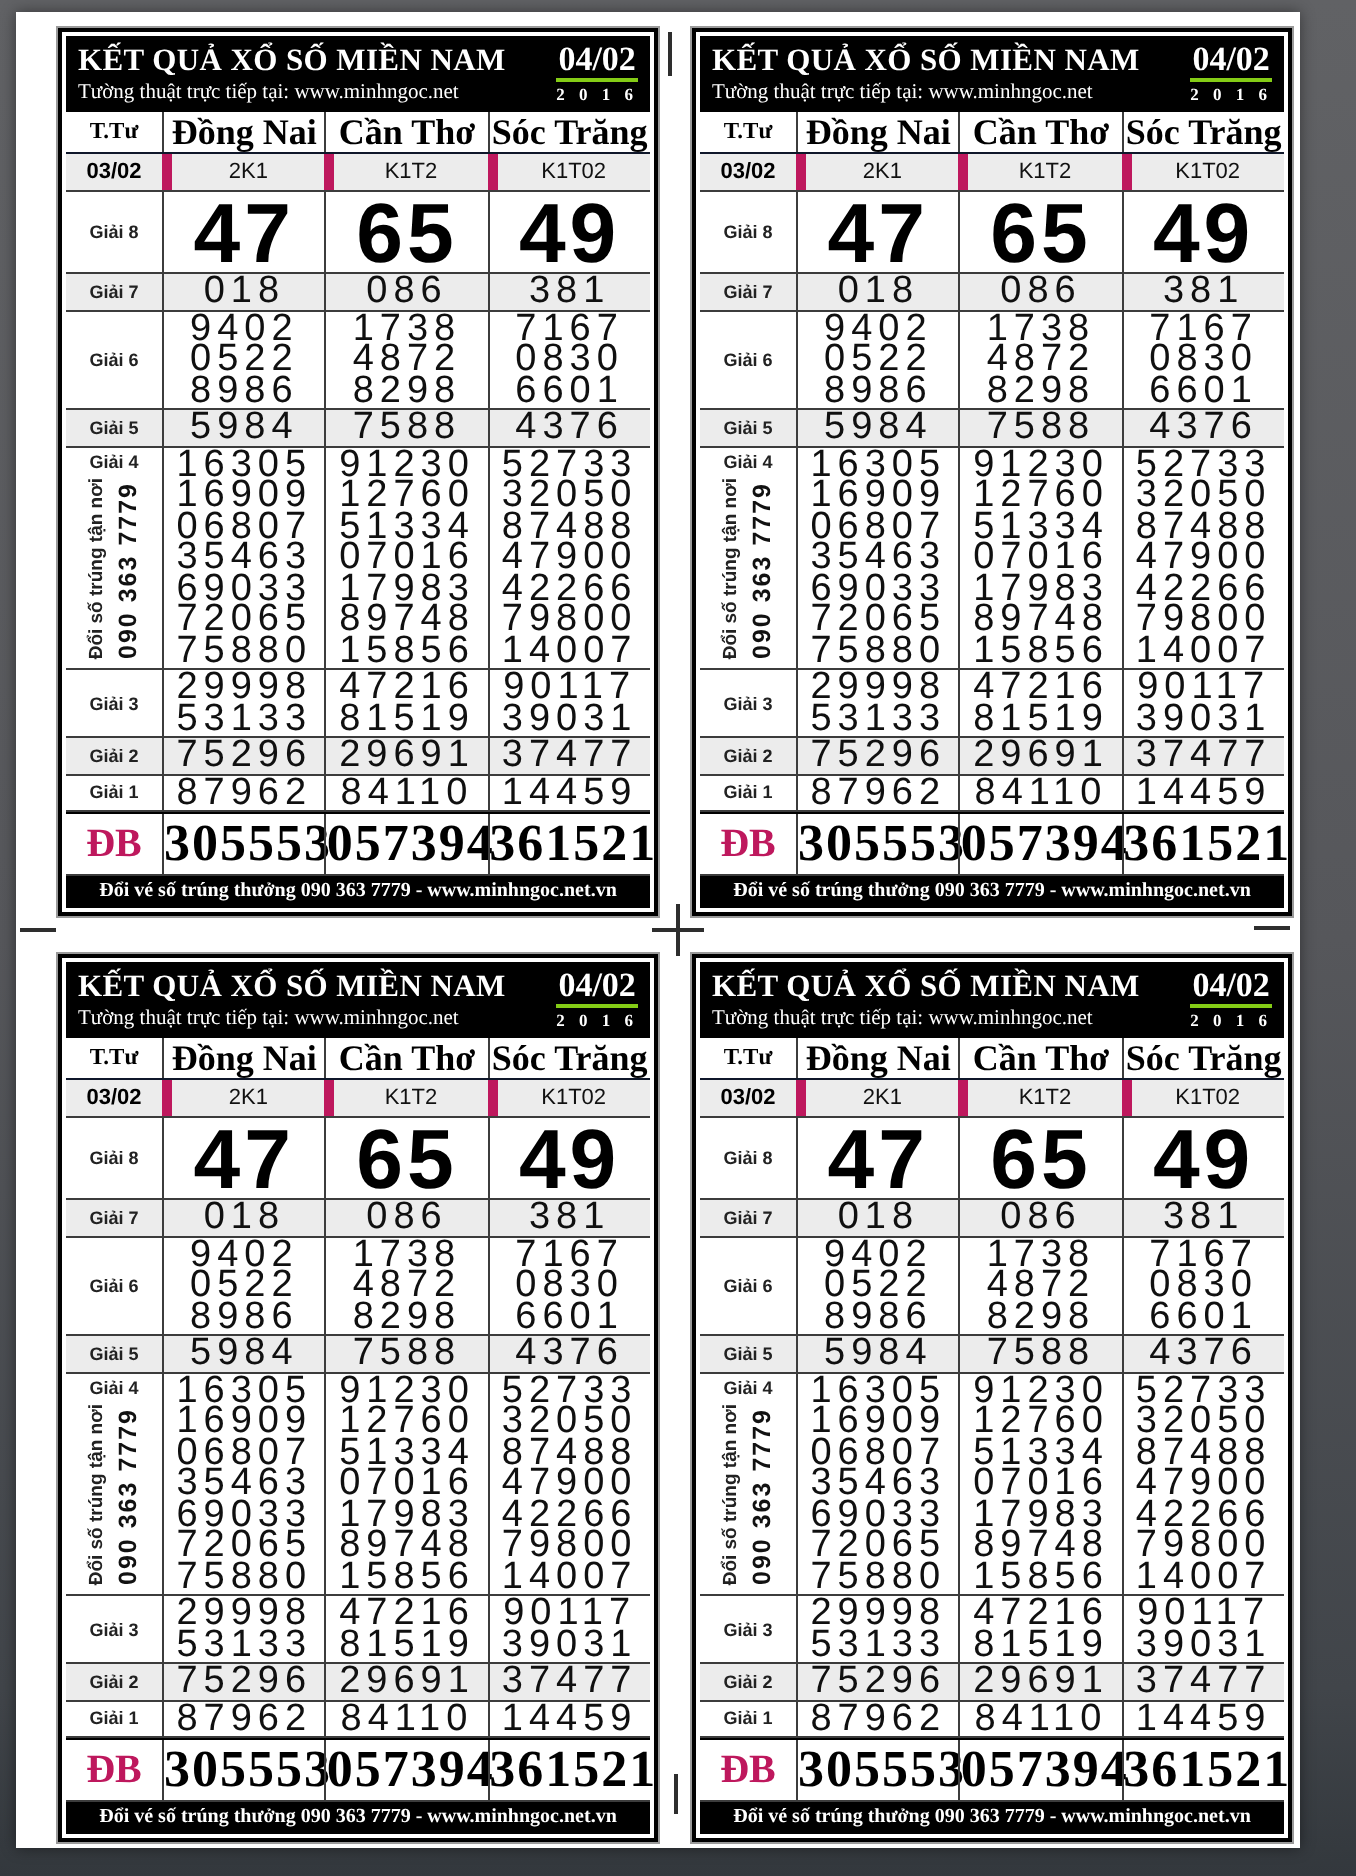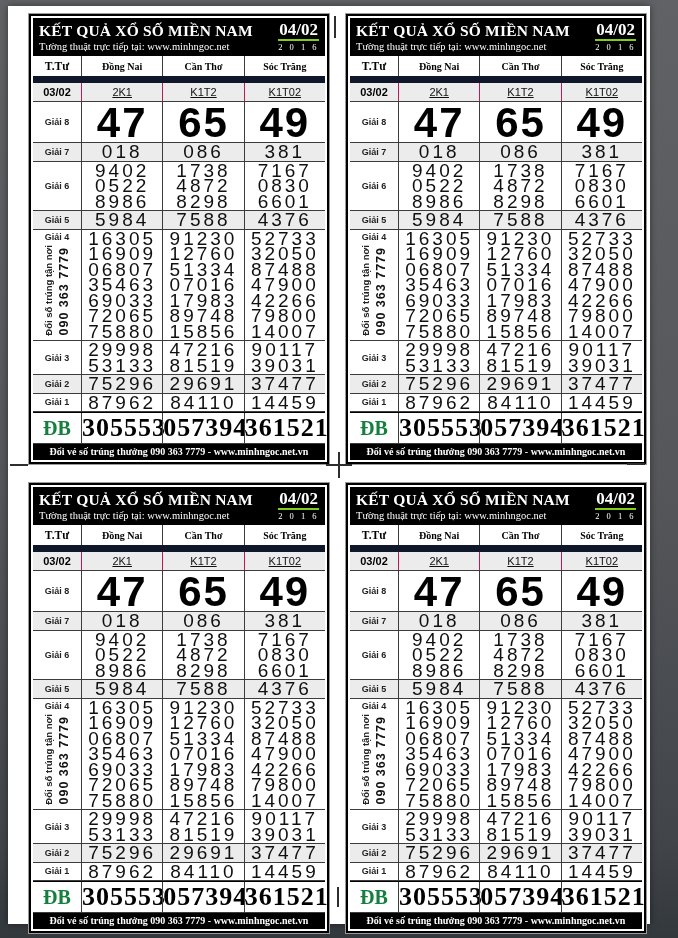--- a/index.html
+++ b/index.html
@@ -13,49 +13,49 @@
   .card{width:300px;box-sizing:border-box;background:#fff;border:2px solid #000;
         outline:1px solid #9a9a9a;padding:2px;display:flex;flex-direction:column;}
   
   .card-head{background:#000;color:#fff;display:flex;justify-content:space-between;
              align-items:flex-start;padding:3px 6px 3px;font-family:"Liberation Serif",serif;}
   .head-left{display:flex;flex-direction:column;min-width:0;}
   .card-title{font-weight:bold;font-size:15.5px;line-height:19px;letter-spacing:.2px;white-space:nowrap;}
   .card-subtitle{font-size:10.5px;line-height:13px;white-space:nowrap;}
   .head-right{display:flex;flex-direction:column;align-items:center;margin-left:4px;}
   .card-date{font-weight:bold;font-size:17px;line-height:18px;border-bottom:2px solid #84cc16;padding:0 1px;}
-  .card-year{font-weight:normal;font-size:8.5px;line-height:10px;letter-spacing:2.5px;margin-top:1px;white-space:nowrap;}
+  .card-year{font-weight:bold;font-size:8.5px;line-height:10px;letter-spacing:2.5px;margin-top:1px;white-space:nowrap;}
   
-  .prov-row{display:flex;height:20px;border-bottom:7px solid #0f172a;}
+  .prov-row{display:flex;height:20px;border-bottom:1px solid #0f172a;}
   .day-label{width:48px;flex:0 0 48px;display:flex;align-items:center;justify-content:center;
              font-family:"Liberation Serif",serif;font-weight:bold;font-size:11.5px;}
   .prov-cell{flex:1;border-left:1px solid #3c3c3c;display:flex;align-items:center;justify-content:center;
-             font-family:"Liberation Serif",serif;font-weight:bold;font-size:10px;}
+             font-family:"Liberation Serif",serif;font-weight:bold;font-size:18px;}
   .code-row{display:flex;height:18px;border-bottom:1px solid #3c3c3c;}
   .day-date{width:48px;flex:0 0 48px;display:flex;align-items:center;justify-content:center;
             font-weight:bold;font-size:11px;}
-  .code-cell{flex:1;border-left:1px solid #be185d;display:flex;align-items:center;justify-content:center;
-             font-size:11px;color:#111;text-decoration:underline;}
+  .code-cell{flex:1;border-left:5px solid #be185d;display:flex;align-items:center;justify-content:center;
+             font-size:11px;color:#111;}
   
   .prize-rows{display:flex;flex-direction:column;}
   .prow{display:flex;border-bottom:1px solid #3c3c3c;}
   .striped{background:#ececec;}
   .plabel{width:48px;flex:0 0 48px;display:flex;align-items:center;justify-content:center;
           font-size:9px;font-weight:bold;color:#222;box-sizing:border-box;}
   .pvals{flex:1;display:flex;min-width:0;}
   .pcol{flex:1;border-left:1px solid #3c3c3c;display:flex;flex-direction:column;
         justify-content:center;text-align:center;padding:1px 0;min-width:0;}
   .num{font-size:19px;line-height:15.5px;letter-spacing:3px;color:#101010;white-space:nowrap;}
   .g8 .num{font-family:Liberation Sans, sans-serif;font-weight:bold;font-size:42px;line-height:37px;
            letter-spacing:2px;color:#000;}
   .g8{height:40px;}
   .db{border-top:1px solid #000;height:30px;}
   .db .num{font-family:"Liberation Serif",serif;font-weight:bold;font-size:26px;line-height:28px;
            letter-spacing:1px;color:#000;}
-  .dblabel{font-family:"Liberation Serif",serif;font-size:20px;font-weight:bold;color:#15803d;}
+  .dblabel{font-family:"Liberation Serif",serif;font-size:20px;font-weight:bold;color:#be185d;}
   
   .sidecell{flex-direction:column;align-items:center;justify-content:flex-start;padding-top:2px;}
   .plabel-top{font-size:9px;font-weight:bold;color:#222;}
   .vertbox{flex:1;display:flex;align-items:center;justify-content:center;gap:3px;padding:2px 0;}
   .vert{writing-mode:vertical-rl;transform:rotate(180deg);white-space:nowrap;}
   .vtext{font-size:9.5px;font-weight:bold;color:#222;}
   .vphone{font-size:12.5px;font-weight:bold;letter-spacing:1px;color:#111;}
   
   .card-foot{background:#000;color:#fff;text-align:center;font-family:"Liberation Serif",serif;
              font-weight:bold;font-size:10px;line-height:12px;padding:2px 2px 2px;}

